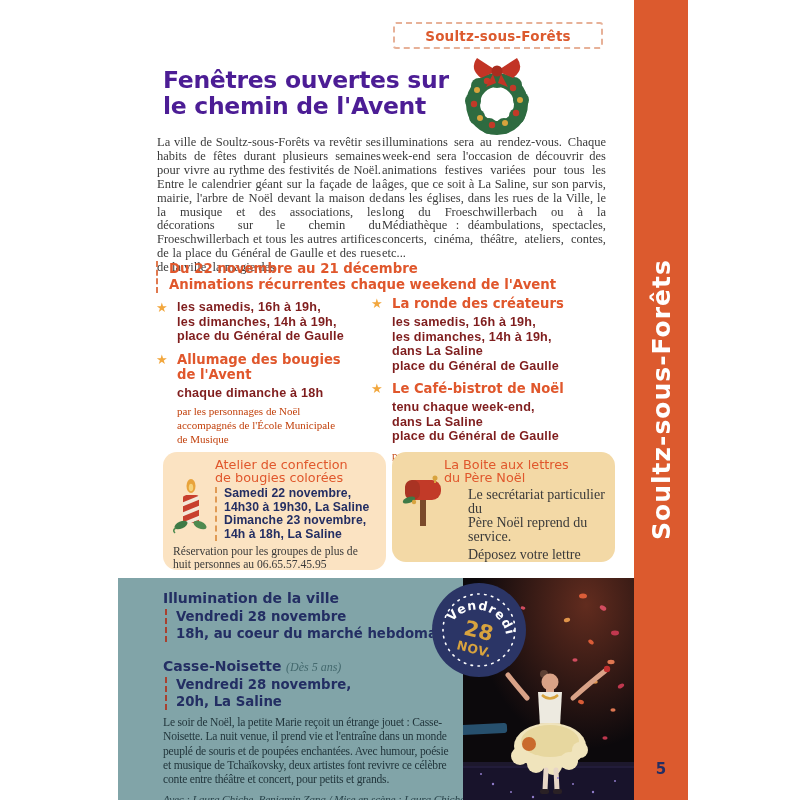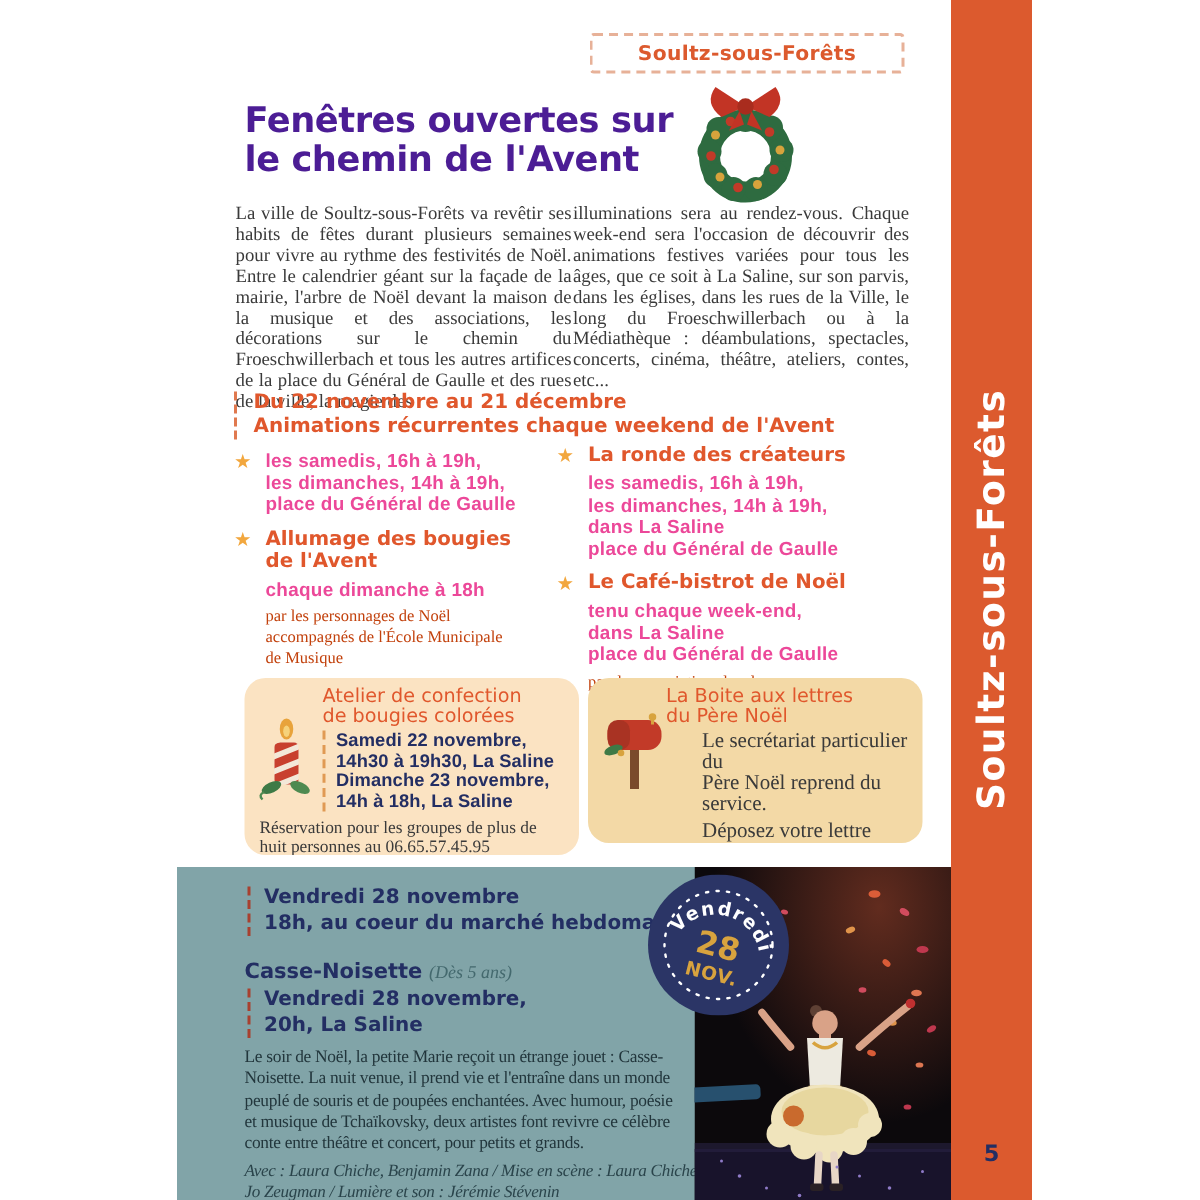--- a/index.html
+++ b/index.html
@@ -37,21 +37,21 @@
         padding-left:11px;color:#E0572C;font-weight:bold;font-size:13.3px;line-height:16px;
         white-space:pre-line;font-family:"DejaVu Sans",sans-serif}
 
   .list{position:absolute;top:296px}
   .list-left{left:156px;width:214px}
   .list-right{left:371px;width:245px}
   .item{position:relative;padding-left:21px;margin-bottom:8px}
   .star{position:absolute;left:0;top:0;color:#F2A73E;font-size:13px}
   .ititle{color:#E0572C;font-weight:bold;font-size:13.2px;line-height:15px;white-space:pre-line;
         font-family:"DejaVu Sans",sans-serif}
-  .isched{color:#ec4899;font-weight:bold;font-size:12.6px;line-height:14.5px;margin-top:4px;
+  .isched{color:#7f1d1d;font-weight:bold;font-size:12.6px;line-height:14.5px;margin-top:4px;
         white-space:pre-line;font-family:"Liberation Sans",sans-serif;letter-spacing:.2px}
   .inote{font-family:"Liberation Serif",serif;font-size:11px;line-height:13.8px;color:#c2410c;
         margin-top:5px;white-space:pre-line}
 
   .box{position:absolute;border-radius:14px;box-sizing:border-box;overflow:hidden}
   .box1{left:163px;top:452px;width:223px;height:118px;background:#FBE3C2;padding:6px 9px 6px 10px}
   .box2{left:392px;top:452px;width:223px;height:110px;background:#F3D9A6;padding:6px 8px 6px 10px}
   .candle{position:absolute;left:7px;top:26px}
   .mailbox{position:absolute;left:9px;top:20px}
   .b-title{margin-left:42px;color:#E0572C;font-weight:normal;font-size:12.8px;line-height:13px;
@@ -219,20 +219,21 @@
 du Père Noël</div>
     <div class="b2-text">Le secrétariat particulier du
 Père Noël reprend du service.</div>
     <div class="b2-text">Déposez votre lettre dans la boîte
 devant la Saline sans oublier de
 mentionner votre adresse.</div>
   </div>
 
   <div class="teal-panel">
     <div class="teal-content">
+      <div class="ev-title">Illumination de la ville</div>
       <div class="ev-sched">Vendredi 28 novembre
 18h, au coeur du marché hebdomadaire</div>
       <div class="ev2">
         <span class="ev-title">Casse-Noisette</span>
         <span class="age">(Dès 5 ans)</span>
         <div class="ev-sched">Vendredi 28 novembre,
 20h, La Saline</div>
         <div class="ev-desc">Le soir de Noël, la petite Marie reçoit un étrange jouet : Casse-
 Noisette. La nuit venue, il prend vie et l'entraîne dans un monde
 peuplé de souris et de poupées enchantées. Avec humour, poésie

